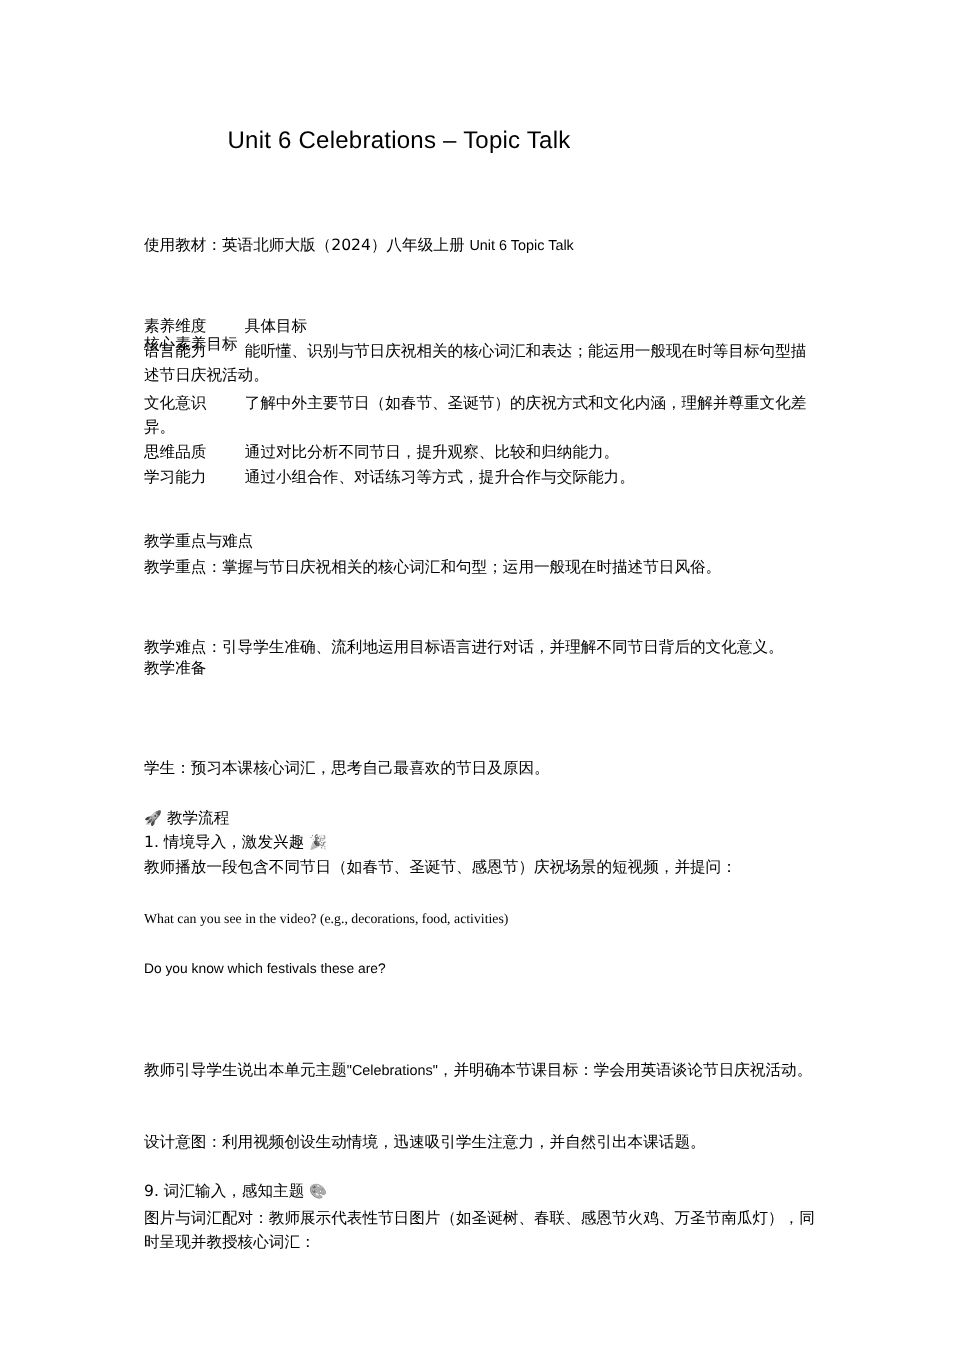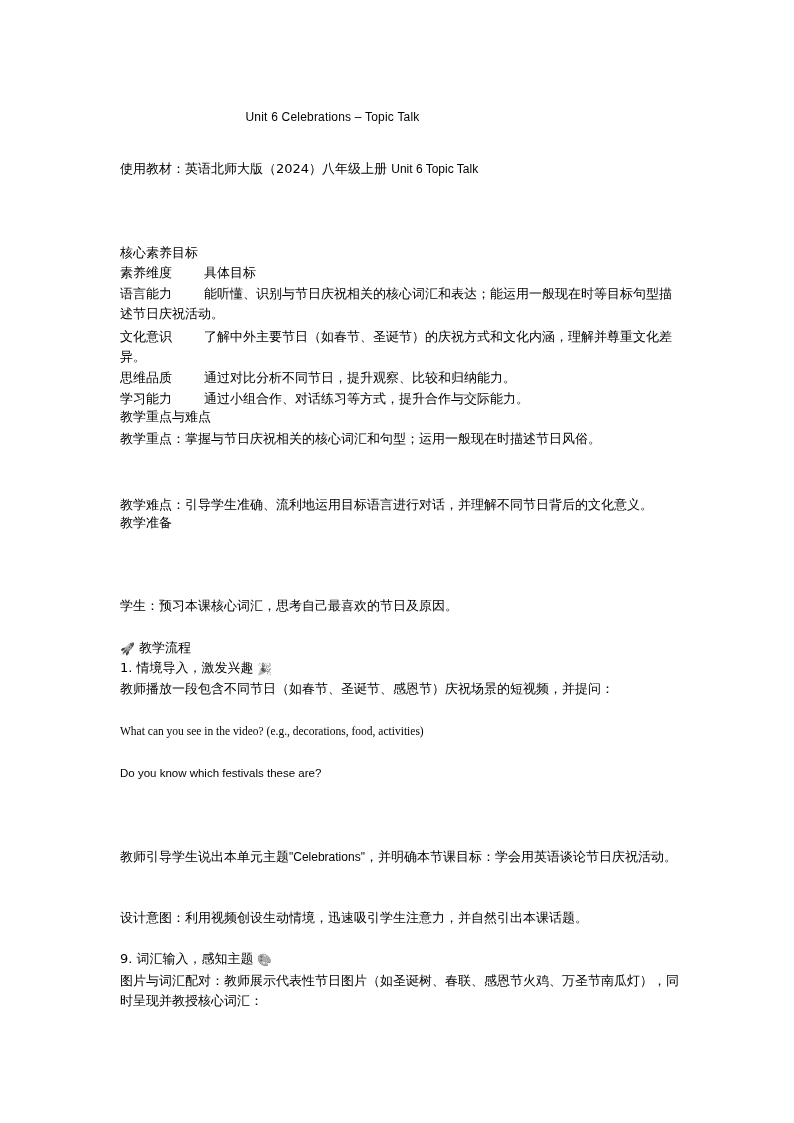--- a/index.html
+++ b/index.html
@@ -20,31 +20,32 @@
       left: 0; top: 0;
       width: 794px; height: 1123px;
       background: #ffffff;
     }
     .title {
       position: absolute;
       left: 0; width: 665px;
       top: 104px;
       text-align: center;
       font-family: "Liberation Sans", sans-serif;
-      font-size: 12px;
+      font-size: 20px;
       line-height: 26px;
       letter-spacing: 0.2px;
     }
     .line {
       position: absolute;
       left: 120px;
       width: 560px;
       font-size: 13px;
       line-height: 18px;
       white-space: nowrap;
+      margin-top: 35px;
     }
     .line.wrap {
       white-space: normal;
     }
     .en {
       font-family: "Liberation Sans", sans-serif;
       font-size: 12px;
     }
     .en-small {
       font-family: "Liberation Sans", sans-serif;

